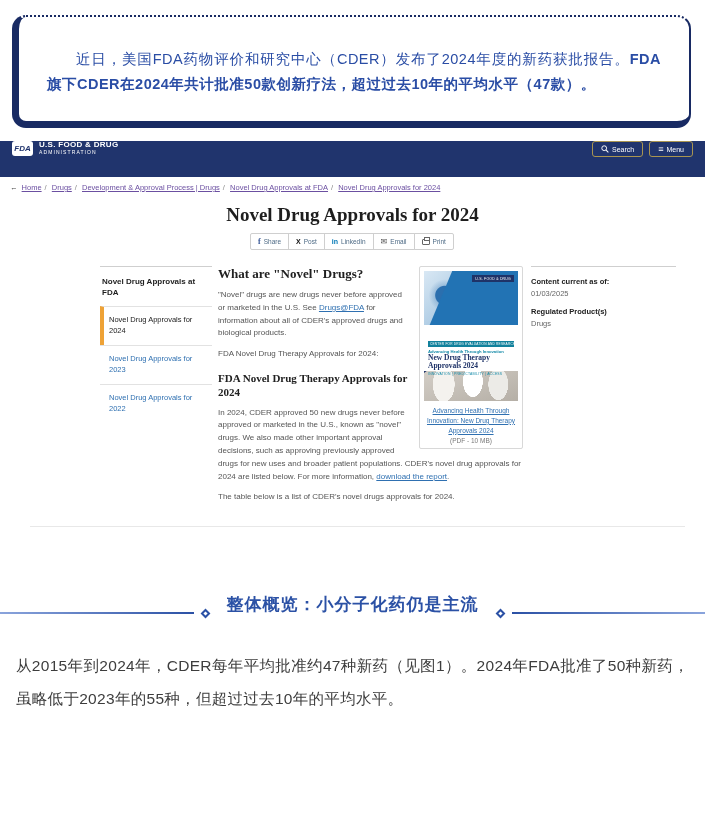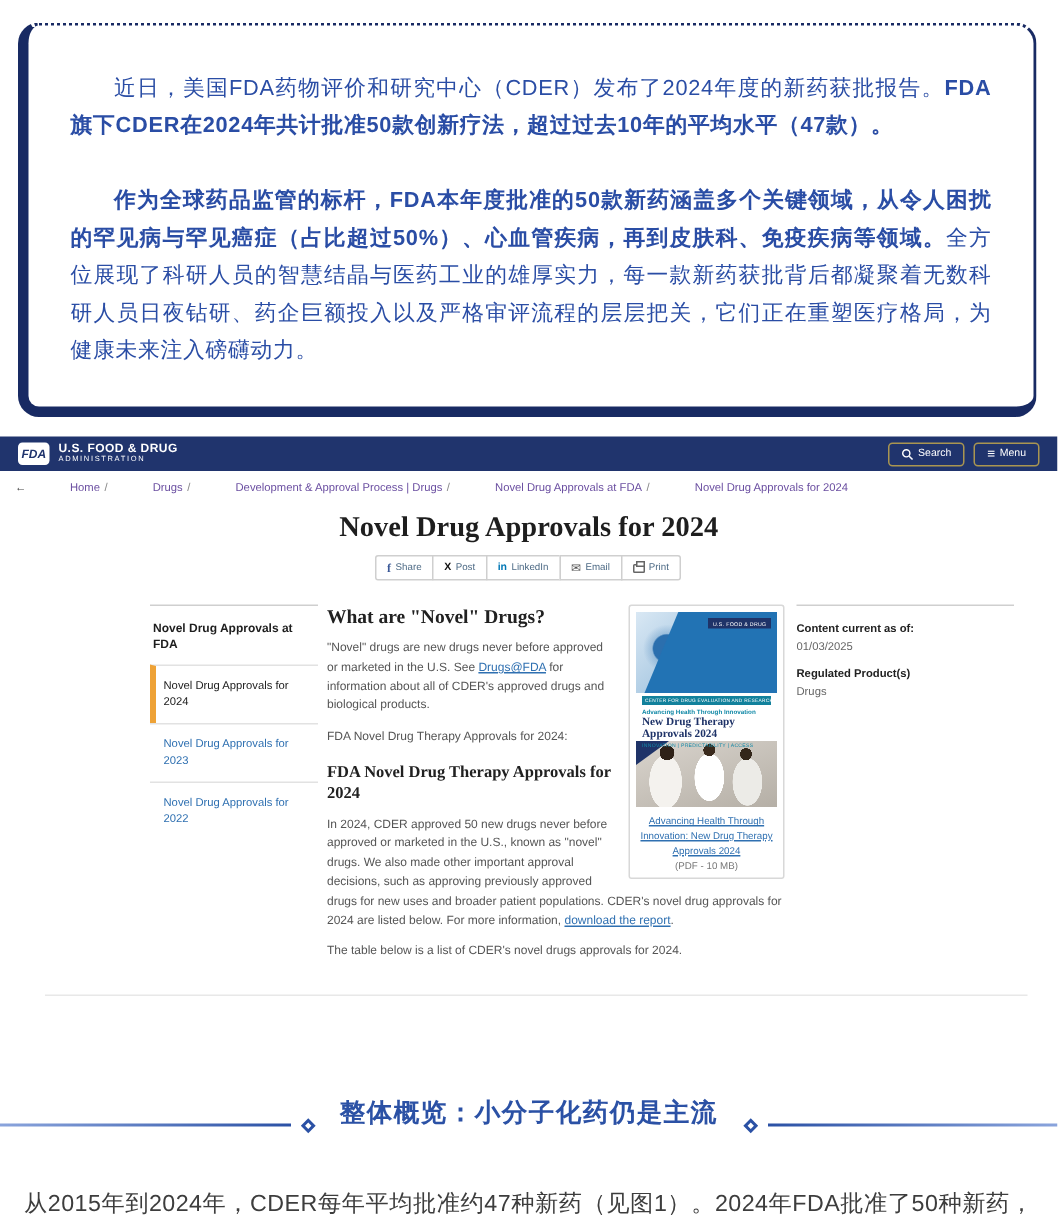--- a/index.html
+++ b/index.html
@@ -19,42 +19,42 @@
   .intro-card p {
     font-size:14.5px; line-height:25px; color:#2a4da5;
     text-indent:2em; text-align:justify; letter-spacing:.5px;
   }
   .intro-card p + p { margin-top:25px; }
   .intro-card .b { font-weight:bold; }
 
   
   .fda { margin-top:13px; background:#fff; }
   .fda-header {
-    height:23px; background:#20346d; display:flex; align-items:center;
+    height:36px; background:#20346d; display:flex; align-items:flex-start;
     padding:0 12px;
   }
   .fda-logo {
     width:21px; height:15px; background:#fff; border-radius:3px;
     color:#20346d; font-weight:bold; font-size:8px; font-style:italic;
     display:flex; align-items:center; justify-content:center; margin-right:6px;
   }
   .fda-org { color:#fff; line-height:1.1; }
   .fda-org .l1 { font-size:8px; font-weight:bold; letter-spacing:.3px; }
   .fda-org .l2 { font-size:5px; letter-spacing:1.1px; }
   .fda-header .spacer { flex:1; }
   .hdr-btn {
     border:1px solid #a99551; border-radius:3px; color:#fff; background:transparent;
     font-size:7px; height:16px; padding:0 8px; margin-left:6px;
     display:inline-flex; align-items:center; gap:3px; font-family:"Liberation Sans",sans-serif;
   }
   .menu-glyph { font-size:9px; line-height:1; }
 
   .crumbs { padding:6px 12px 4px 10px; font-size:7.5px; color:#666; }
   .crumbs .arrow { color:#444; margin-right:2px; }
-  .crumbs a { color:#6b4fa1; cursor:pointer;margin-left:25px; }
+  .crumbs a { color:#6b4fa1; text-decoration:underline; cursor:pointer; }
   .crumbs .sep { color:#888; margin:0 3px; }
 
   .fda-title {
     text-align:center; font-family:"Liberation Serif", serif; font-weight:bold;
     font-size:19px; color:#1e1e1e; margin-top:8px;
   }
   .share-bar { display:flex; justify-content:center; margin-top:7px; }
   .share-btn {
     display:inline-flex; align-items:center; gap:3px;
     border:1px solid #cfcfcf; background:#fff; padding:3px 7px; margin-left:-1px;
@@ -92,21 +92,21 @@
   }
   .cover-art { width:94px; height:130px; position:relative; overflow:hidden; cursor:pointer; }
   .cover-top { position:absolute; top:0; left:0; right:0; height:54px;
     background:linear-gradient(135deg,#d9e8f4 0%,#9cc0dd 60%,#6d9cc4 100%); }
   .cover-top::before { content:""; position:absolute; inset:0;
     background:radial-gradient(circle at 22% 45%, #2b6fae 0 9px, rgba(43,111,174,.25) 10px, transparent 16px); }
   .cover-top::after { content:""; position:absolute; inset:0; background:#2273b4;
     clip-path:polygon(30% 0, 100% 0, 100% 100%, 6% 100%); }
   .cover-logo { position:absolute; top:4px; right:4px; z-index:2; background:#1f3368;
     color:#fff; font-size:3.5px; padding:1.5px 3px; letter-spacing:.2px; white-space:nowrap; }
-  .cover-band { position:absolute; top:54px; left:0; right:0; height:32px; background:#fff;
+  .cover-band { position:absolute; top:68px; left:0; right:0; height:32px; background:#fff;
     padding:2px 4px; z-index:2; }
   .cover-kicker { background:#12819c; color:#fff; font-size:3.2px; padding:1px 2px; letter-spacing:.2px; white-space:nowrap; }
   .cover-tagline { color:#1289a7; font-size:4.2px; font-weight:bold; margin-top:1.5px; }
   .cover-title { color:#1f3368; font-family:"Liberation Serif",serif; font-weight:bold; font-size:7.5px; line-height:1.15; }
   .cover-sub { color:#1289a7; font-size:3.4px; margin-top:1.5px; letter-spacing:.2px; }
   .cover-bottom { position:absolute; bottom:0; left:0; right:0; height:44px;
     background:
       radial-gradient(circle 5px at 22% 18%, #2e2117 98%, transparent),
       radial-gradient(circle 4px at 52% 14%, #3a2a1d 98%, transparent),
       radial-gradient(circle 4px at 78% 20%, #33261a 98%, transparent),
@@ -136,21 +136,20 @@
 
   
   .outro { margin:30px 16px 0 16px; font-size:15.5px; line-height:33px; color:#3d3d3d;
     text-align:justify; letter-spacing:.3px; }
 </style>
 </head>
 <body>
 
 <div class="intro-card">
   <p><span>近日，美国FDA药物评价和研究中心（CDER）发布了2024年度的新药获批报告。</span><span class="b">FDA旗下CDER在2024年共计批准50款创新疗法，超过过去10年的平均水平（47款）。</span></p>
-  <p><span class="b">作为全球药品监管的标杆，FDA本年度批准的50款新药涵盖多个关键领域，从令人困扰的罕见病与罕见癌症（占比超过50%）、心血管疾病，再到皮肤科、免疫疾病等领域。</span><span>全方位展现了科研人员的智慧结晶与医药工业的雄厚实力，每一款新药获批背后都凝聚着无数科研人员日夜钻研、药企巨额投入以及严格审评流程的层层把关，它们正在重塑医疗格局，为健康未来注入磅礴动力。</span></p>
 </div>
 
 <div class="fda">
 
   <div class="fda-header">
     <div class="fda-logo">FDA</div>
     <div class="fda-org">
       <div class="l1">U.S. FOOD &amp; DRUG</div>
       <div class="l2">ADMINISTRATION</div>
     </div>

